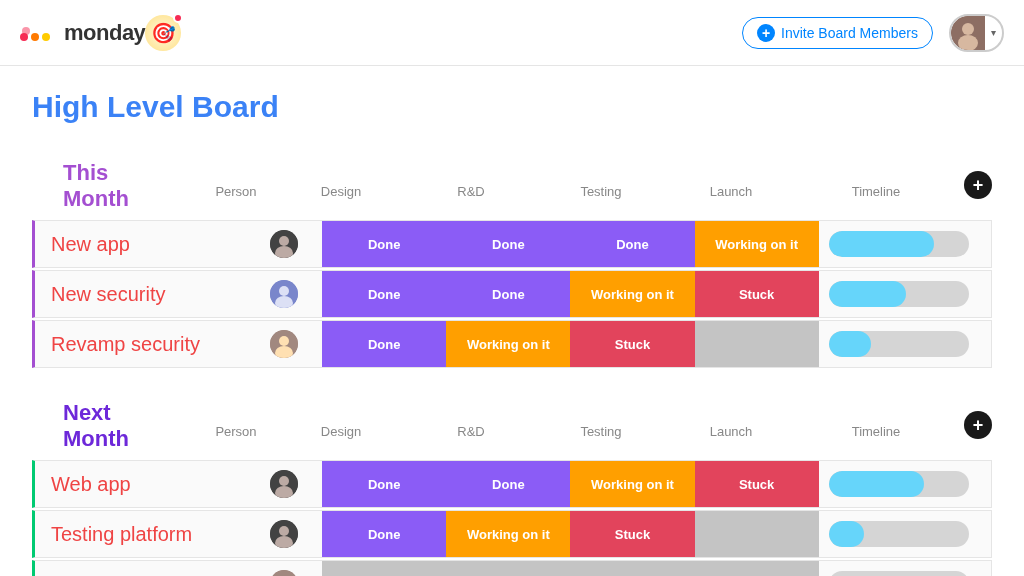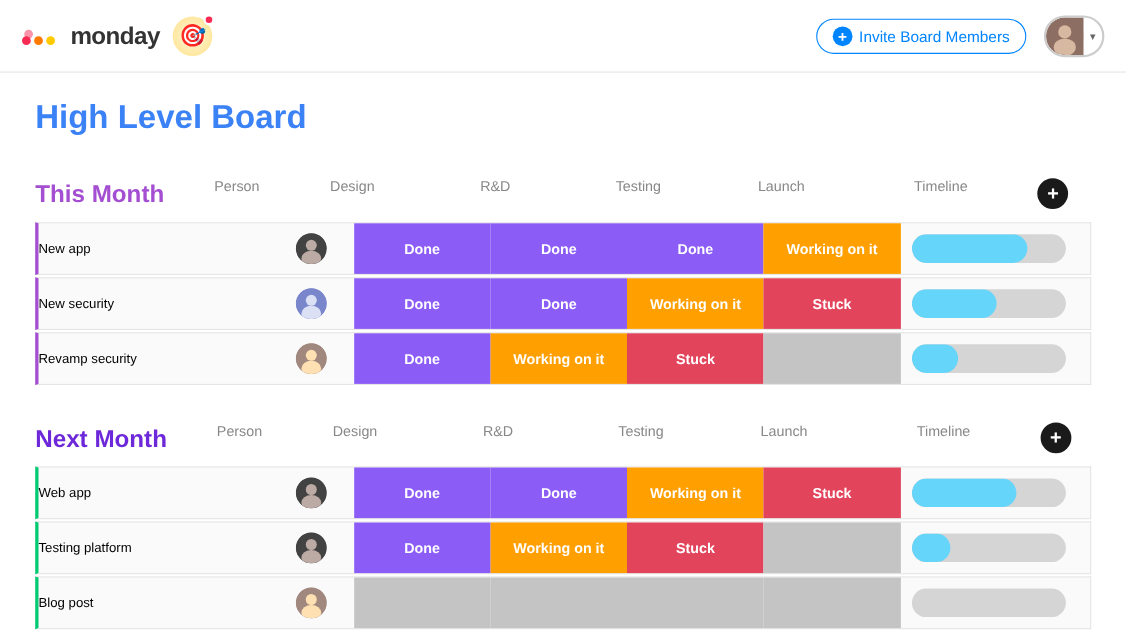--- a/index.html
+++ b/index.html
@@ -8,21 +8,21 @@
     
     #header {
       display: flex;
       align-items: center;
       justify-content: space-between;
       padding: 0 20px;
       height: 66px;
       border-bottom: 1px solid #e5e5e5;
       background: #fff;
     }
-    #header-left { display: flex; align-items: center; gap: 12px; }
+    #header-left { display: flex; align-items: center; }
     .mascot-icon {
       width: 36px; height: 36px;
       background: radial-gradient(circle, #fff8e1, #ffe082);
       border-radius: 50%;
       display: flex; align-items: center; justify-content: center;
       font-size: 20px;
       position: relative;
     }
     .mascot-dot {
       position: absolute; top: -2px; right: -2px;
@@ -66,21 +66,21 @@
       font-size: 30px; font-weight: 700; color: #3b82f6; margin-bottom: 36px;
     }
 
     
     .section { margin-bottom: 32px; }
     .section-header {
       display: flex; align-items: center; gap: 16px;
       margin-bottom: 8px;
     }
     .section-title {
-      font-size: 22px; font-weight: 700;
+      font-size: 22px; font-weight: 700; margin-left: 31px;
     }
     .section-title.purple { color: #a44fd1; }
     .section-title.green { color: #6d28d9; }
     .col-person { width: 80px; text-align: center; }
     .col-status { width: 130px; text-align: center; }
     .add-btn {
       width: 28px; height: 28px; border-radius: 50%;
       background: #1a1a1a; color: #fff;
       display: flex; align-items: center; justify-content: center;
       font-size: 18px; font-weight: bold; cursor: pointer; margin-left: 8px;
@@ -91,22 +91,22 @@
       display: flex; align-items: center;
       border: 1px solid #e5e5e5;
       border-left: 3px solid;
       margin-bottom: 2px;
       background: #fafafa;
       min-height: 46px;
     }
     .task-row.purple-border { border-left-color: #a44fd1; }
     .task-row.green-border { border-left-color: #00ca72; }
     .task-name {
-      width: 220px; 
-      font-size: 12px; color: #000000;
+      width: 220px; padding-left: 16px;
+      font-size: 20px; color: #ef4444;
     }
     .task-person {
       width: 80px; display: flex; align-items: center; justify-content: center;
     }
     .person-avatar {
       width: 28px; height: 28px; border-radius: 50%;
       background: #5c6bc0;
       display: flex; align-items: center; justify-content: center;
       font-size: 15px; overflow: hidden;
     }
@@ -126,21 +126,21 @@
     .timeline-bar-wrap {
       width: 140px; height: 26px; background: #d5d5d5; border-radius: 13px; overflow: hidden;
       display: flex; align-items: center;
     }
     .timeline-bar-fill {
       height: 100%; background: #66d5fa; border-radius: 13px;
     }
     .row-end { width: 20px; }
 
     .col-headers-row {
-      display: flex; align-items: flex-start;
+      display: flex; align-items: flex-end;
       font-size: 13px; color: #888;
       padding: 2px 0; margin-bottom: 2px;
     }
 
     
     .face-1 { background: #4a4a4a; }
     .face-2 { background: #7986cb; }
     .face-3 { background: #a1887f; }
   </style>
 </head>

